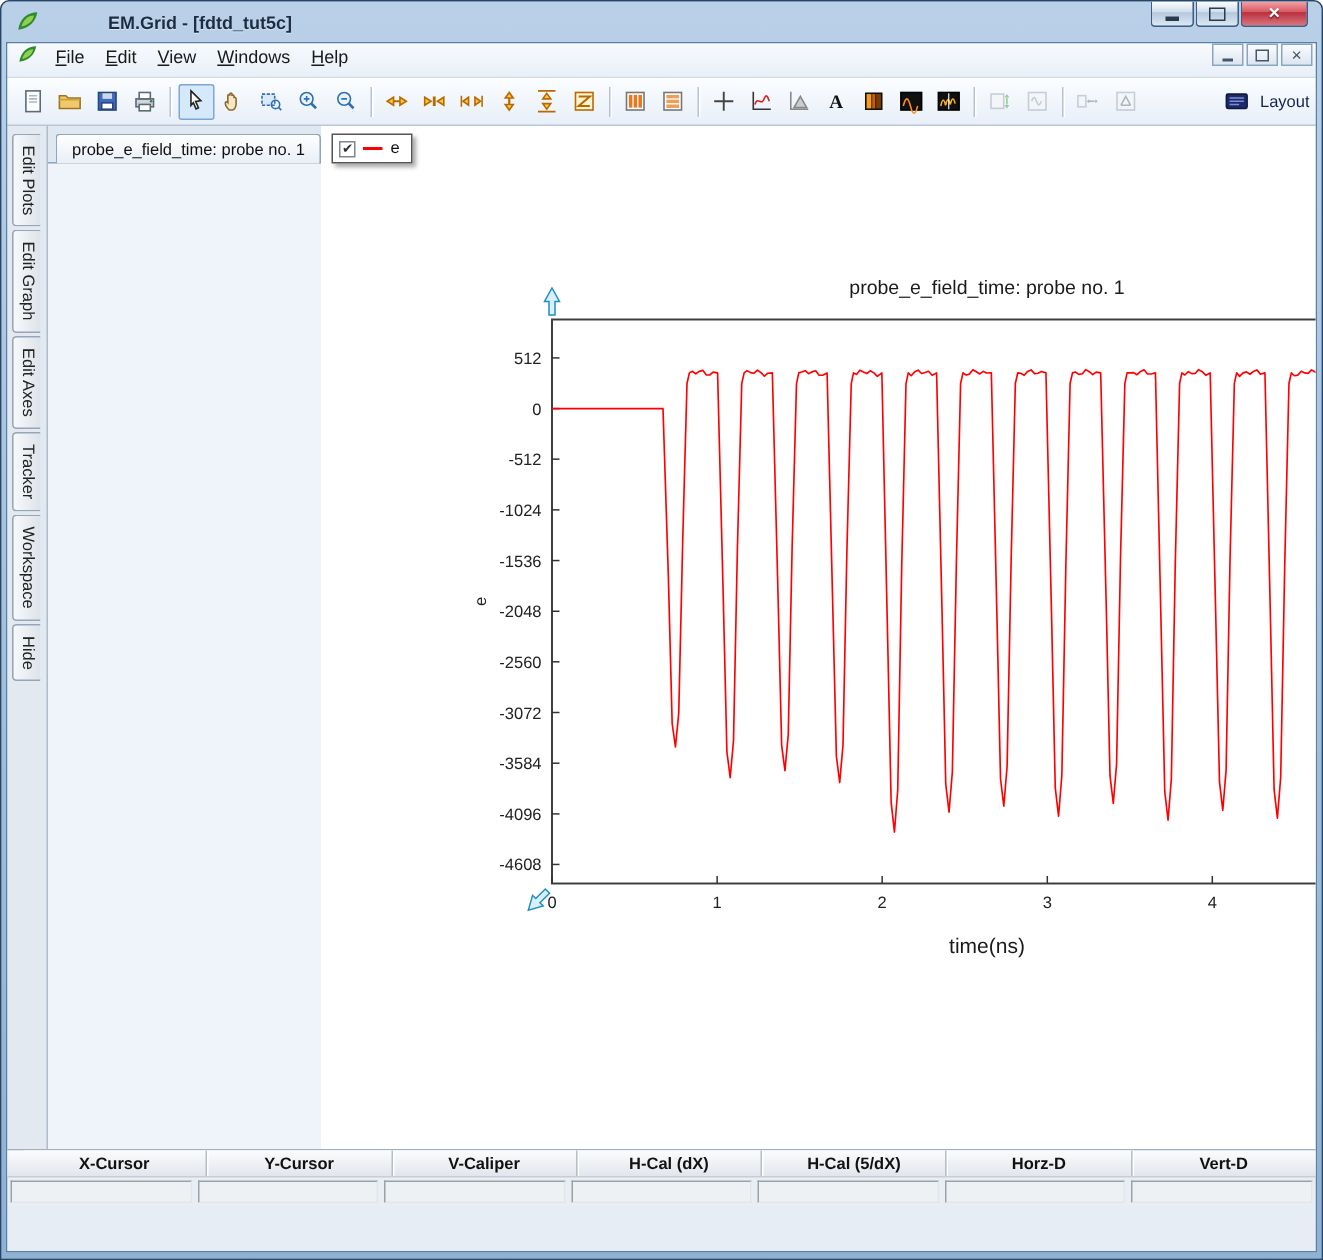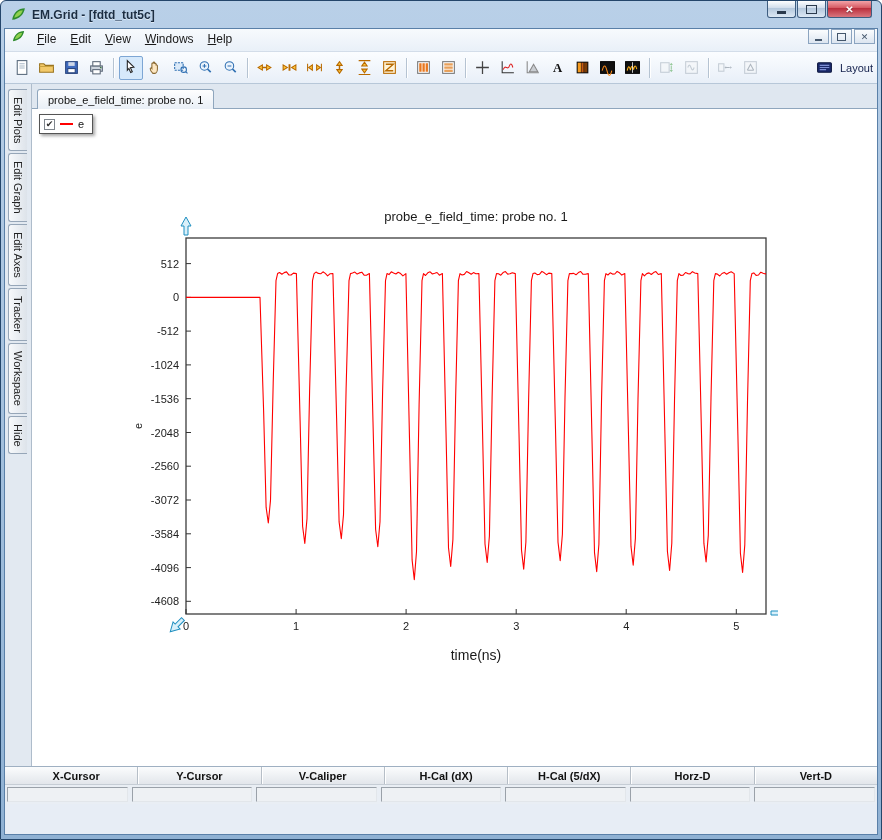--- a/index.html
+++ b/index.html
@@ -2,21 +2,21 @@
 <html><head>
 <meta charset="utf-8">
 <style>
   html,body{margin:0;padding:0;background:#fff;font-family:"Liberation Sans",sans-serif;}
   .window{width:882px;height:840px;box-sizing:border-box;border:1px solid #24466b;
     border-radius:6px 6px 0 0;background:linear-gradient(#b9d0e8,#8fb1d3);
     padding:0 3px 3px 3px;position:relative;overflow:hidden;}
   
   .titlebar{height:27px;display:flex;align-items:center;padding:0 4px;position:relative;}
   .titlebar .ticon{width:17px;height:17px;margin:0 5px 0 2px;flex:0 0 auto;}
-  .title-text{font-size:12px;font-weight:bold;color:#1b2d42;text-shadow:0 1px 0 rgba(255,255,255,.5);}
+  .title-text{font-size:12px;font-weight:bold;color:#1b2d42;text-shadow:0 1px 0 rgba(255,255,255,.5);margin-left:40px;}
   .winbtns{position:absolute;right:6px;top:0;display:flex;}
   .wbtn{height:17px;width:29px;box-sizing:border-box;border:1px solid #3e5d80;border-top:none;
     background:linear-gradient(#fdfeff,#cfdceb 45%,#b4c8dd 46%,#dce8f4);display:flex;align-items:center;
     justify-content:center;font-size:10px;color:#2a3a4d;border-radius:0 0 3px 3px;margin-left:1px;cursor:default;}
   .wbtn.close{width:45px;background:linear-gradient(#f3a2a7,#d5565f 45%,#bb2f3d 46%,#d9767e);color:#fff;
     font-weight:bold;text-shadow:0 1px 1px rgba(0,0,0,.4);}
   .wbtn .minglyph{display:block;width:9px;height:3px;background:#2a3a4d;margin-top:7px;}
   .wbtn .maxglyph{display:block;width:9px;height:7px;border:1px solid #2a3a4d;background:transparent;}
   
   .app-frame{border:1px solid #5a80a8;background:#eff4fa;height:805px;display:flex;flex-direction:column;}
@@ -41,21 +41,21 @@
   .tsep{width:1px;height:20px;background:#b5c3d2;box-shadow:1px 0 0 #fff;margin:0 4px;flex:0 0 auto;}
   .tspacer{flex:1;}
   .tlabel{font-size:11px;color:#14214d;margin-left:3px;max-width:38px;overflow:hidden;display:inline-block;}
   .tool-layout{display:inline-flex;align-items:center;flex:0 0 auto;}
   
   .body{flex:1;display:flex;min-height:0;}
   .side{width:27px;background:#e2e9f1;border-right:1px solid #aebccb;padding-top:3px;box-sizing:border-box;}
   .side-tab{writing-mode:vertical-rl;font-size:11px;color:#222;background:linear-gradient(to right,#f7f9fb,#dde3ea);
     border:1px solid #96a6b8;border-right:none;border-radius:3px 0 0 3px;padding:7px 3px;margin:2px 0 2px 3px;
     cursor:default;display:block;}
-  .main{flex:1;display:flex;flex-direction:column;min-width:0;}
+  .main{flex:1;display:flex;flex-direction:row;min-width:0;}
   .tabrow{height:24px;background:#dfe7f0;border-bottom:1px solid #8fa6bd;display:flex;align-items:flex-end;padding-left:5px;}
   .doc-tab{font-size:11px;color:#111;background:linear-gradient(#fefefe,#e9eff6);border:1px solid #8fa6bd;
     border-bottom:none;border-radius:3px 3px 0 0;padding:4px 10px 3px 10px;position:relative;top:1px;cursor:default;}
   .canvas{flex:1;background:#fff;position:relative;overflow:hidden;}
   
   .legend{position:absolute;left:7px;top:5px;background:#fff;border:1px solid #555;
     box-shadow:2px 2px 3px rgba(0,0,0,.35);display:flex;align-items:center;gap:5px;padding:3px 8px 3px 4px;}
   .chk{width:11px;height:11px;box-sizing:border-box;border:1px solid #7f868d;background:#fff;display:inline-flex;
     align-items:center;justify-content:center;cursor:default;}
   .chk .mark{font-size:9px;line-height:1;color:#333;}

